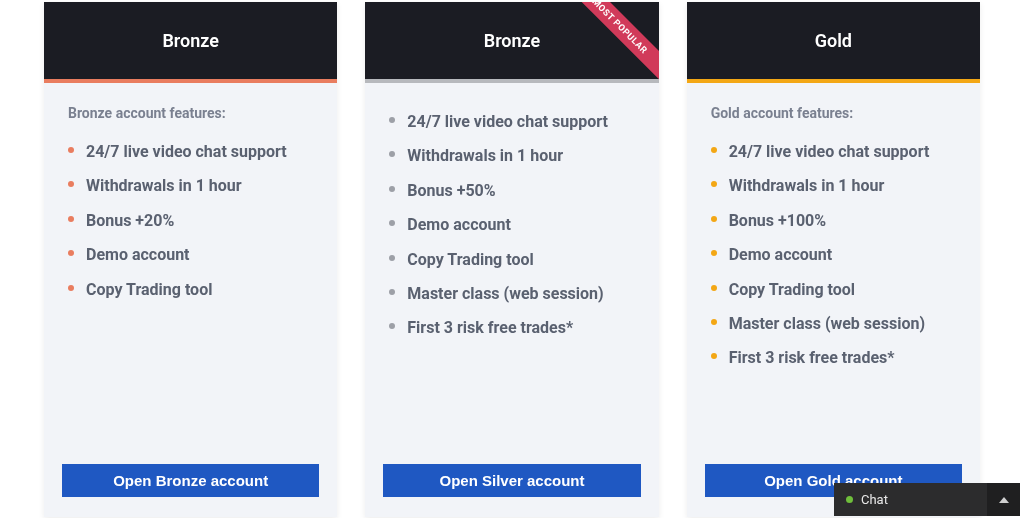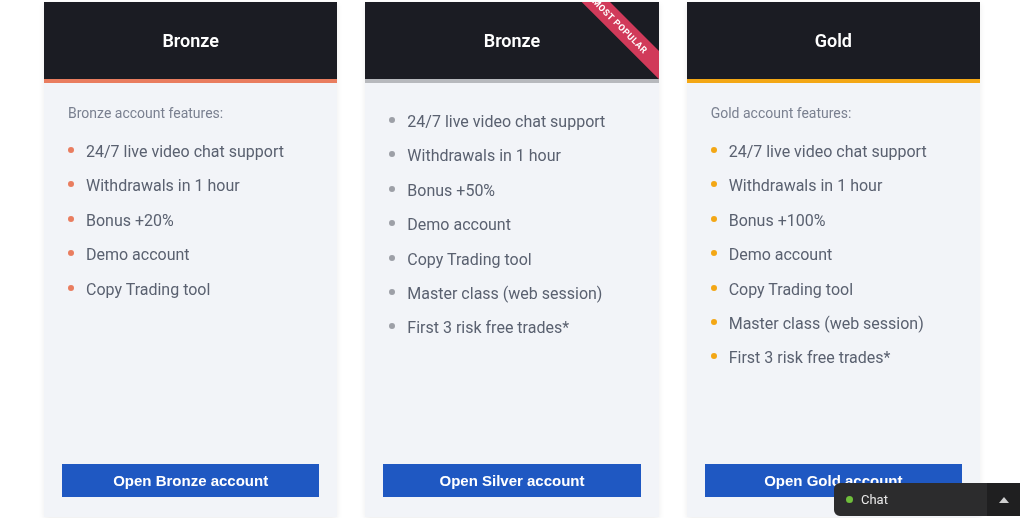--- a/index.html
+++ b/index.html
@@ -31,20 +31,21 @@
   color: #ffffff;
   text-align: center;
   padding: 28px 4px;
   font-size: 18px;
   font-weight: 600;
 }
 .accent-bar { height: 4px; width: 100%; }
 .card-body {
   padding: 22px 24px 24px 24px;
   flex: 1 1 auto;
+  font-weight: bold;
 }
 .features-title {
   color: #7a8090;
   font-size: 14px;
   margin-bottom: 14px;
 }
 .features { list-style: none; }
 .features li {
   color: #5a6170;
   font-size: 16px;
@@ -90,21 +91,20 @@
   position: absolute;
   bottom: 2px;
   right: 4px;
   width: 186px;
   height: 33px;
   background: #2c2c2d;
   color: #e8e8e8;
   display: flex;
   align-items: center;
   font-size: 13px;
-  border-radius: 6px;
 }
 .chat-left {
   flex: 1;
   display: flex;
   align-items: center;
   padding-left: 12px;
   gap: 8px;
 }
 .status-dot {
   width: 7px; height: 7px; border-radius: 50%;

